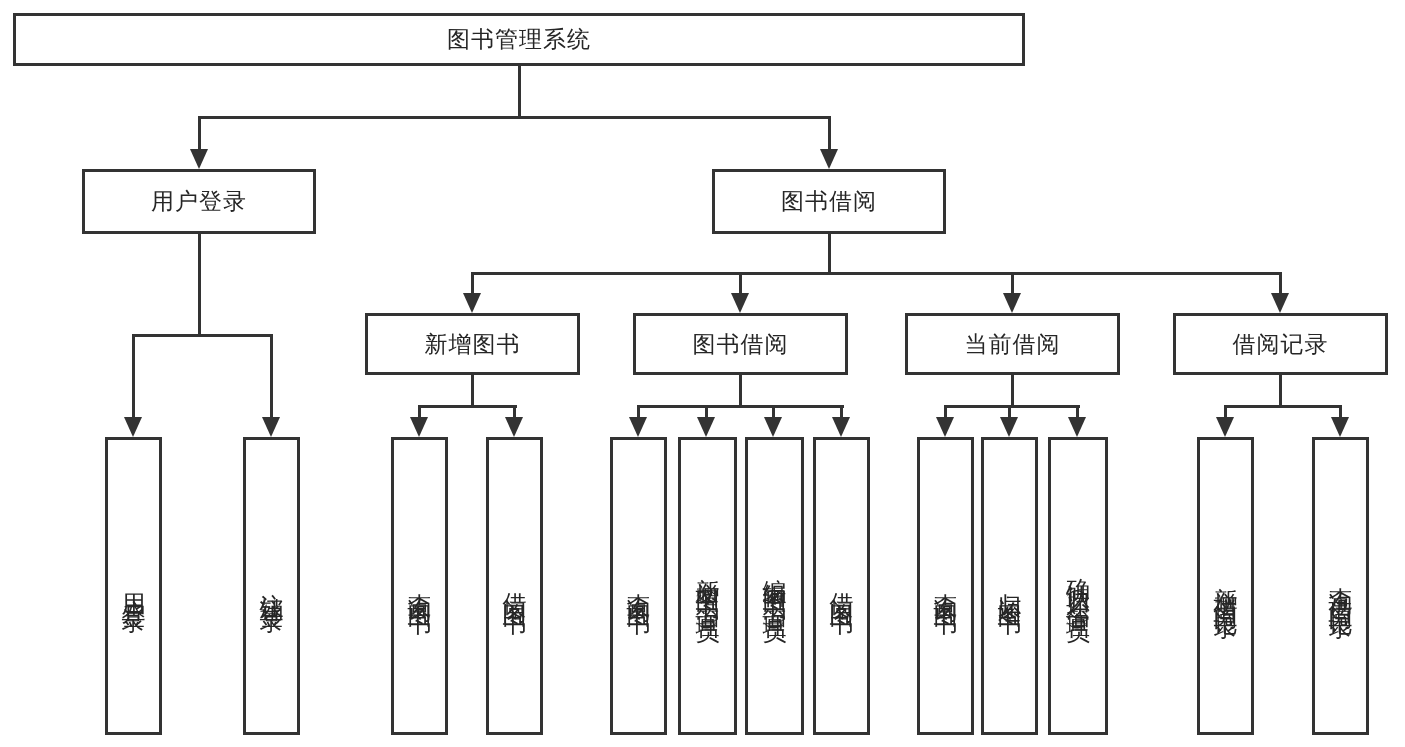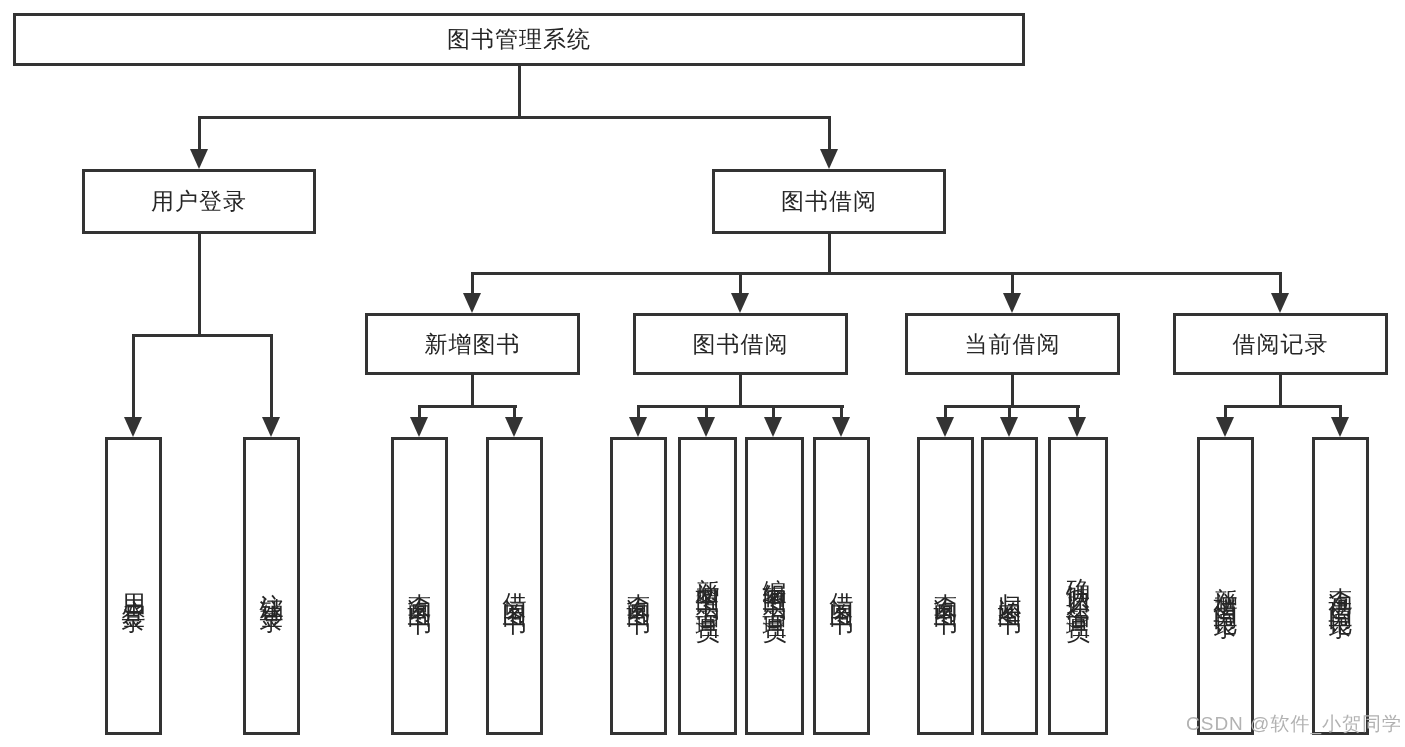--- a/index.html
+++ b/index.html
@@ -168,15 +168,14 @@
     <span class="lbl">确认归还（管理员）</span>
   </div>
 
   <div class="box v" style="left:1197px;top:437px;width:57px;height:298px">
     <span class="lbl">新增借阅记录</span>
   </div>
   <div class="box v" style="left:1312px;top:437px;width:57px;height:298px">
     <span class="lbl">查询借阅记录</span>
   </div>
 
-  <div class="watermark">CSDN @软件_小贺同学</div>
 
 </div>
 
 </body></html>

